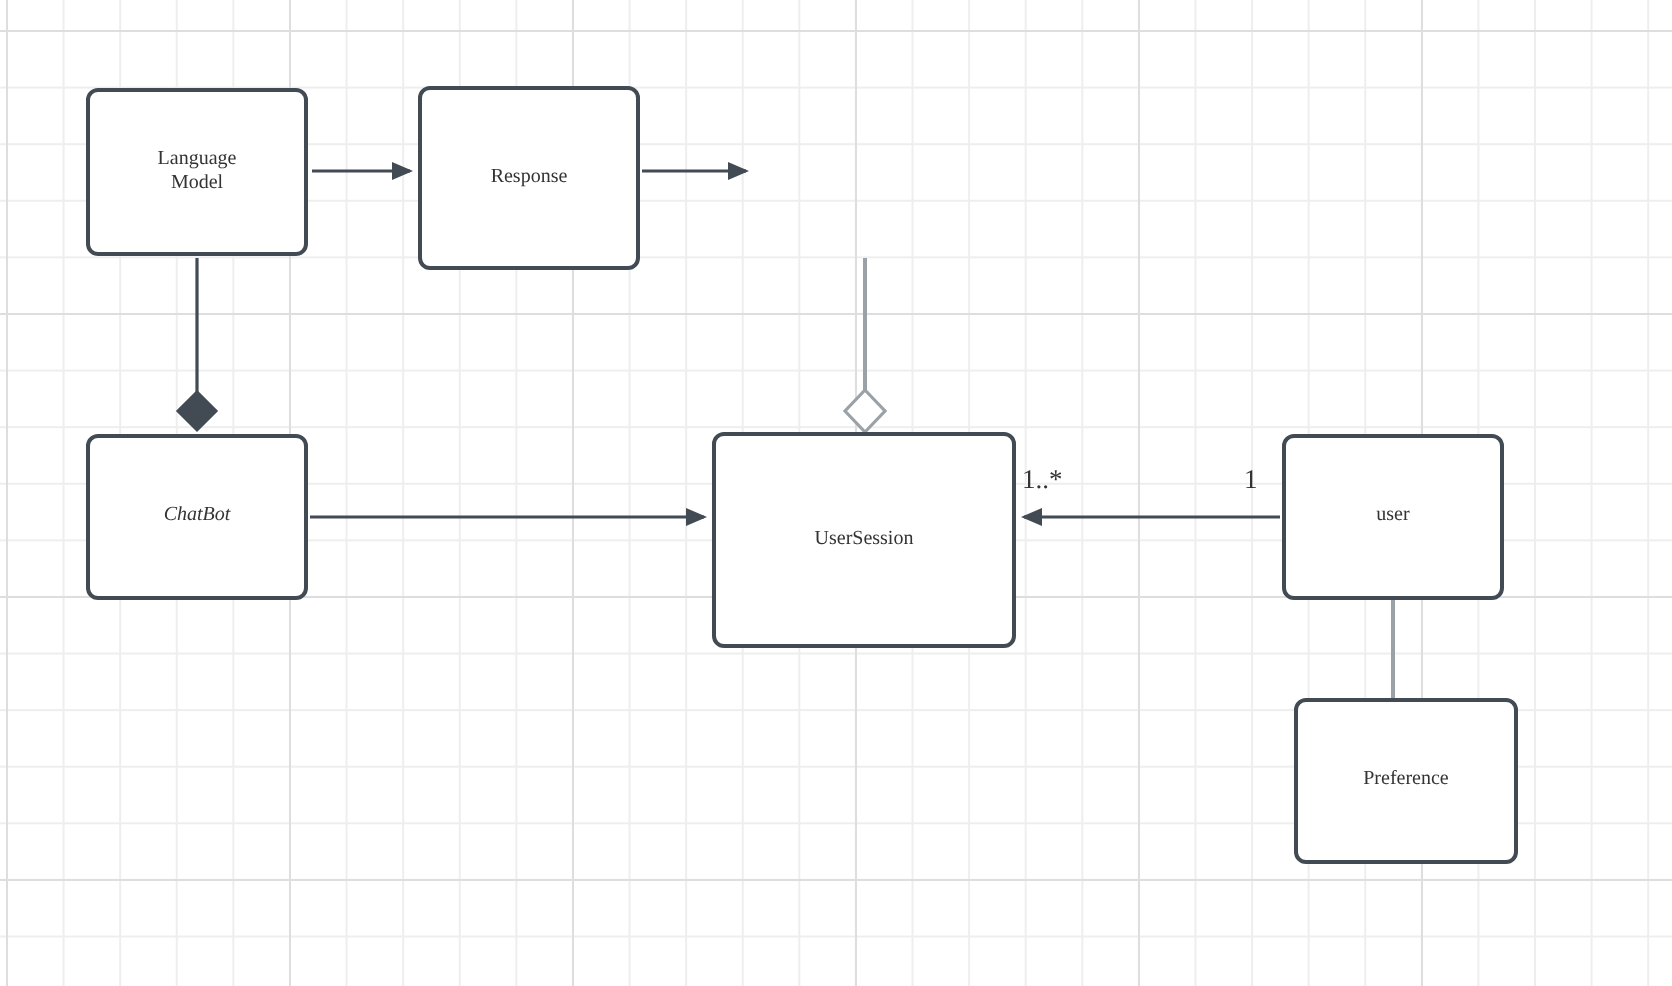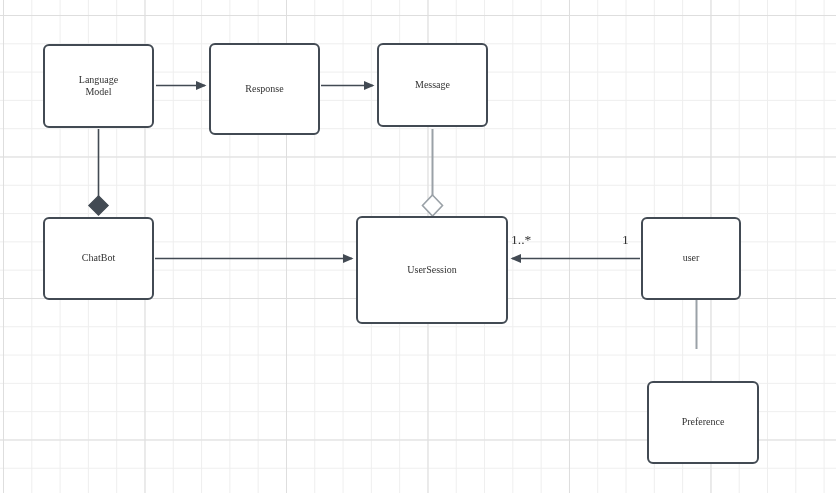--- a/index.html
+++ b/index.html
@@ -116,37 +116,34 @@
 
   <div class="node" style="left:43px; top:44px; width:111px; height:84px;">
     <span class="node-label">Language
 Model</span>
   </div>
 
   <div class="node" style="left:209px; top:43px; width:111px; height:92px;">
     <span class="node-label">Response</span>
   </div>
 
-  <div class="node" style="left:377px; top:43px; width:111px; height:84px;">
-    <span class="node-label">Message</span>
-  </div>
 
-  <div class="node" style="left:43px; top:217px; width:111px; height:83px;">
+  <div class="node" style="left:43px; top:217px; width:111px; height:83px;font-style:italic;">
     <span class="node-label">ChatBot</span>
   </div>
 
   <div class="node" style="left:356px; top:216px; width:152px; height:108px;">
     <span class="node-label">UserSession</span>
   </div>
 
-  <div class="node" style="left:641px; top:217px; width:100px; height:83px;">
+  <div class="node" style="left:641px; top:217px; width:111px; height:83px;">
     <span class="node-label">user</span>
   </div>
 
-  <div class="node" style="left:647px; top:349px; width:112px; height:83px;margin-top:32px;">
+  <div class="node" style="left:647px; top:349px; width:112px; height:83px;">
     <span class="node-label">Preference</span>
   </div>
 
   <span class="edge-label" style="left:511px; top:233px;">1..*</span>
 
   <span class="edge-label" style="left:622px; top:233px;">1</span>
 
 </div>
 
 </body></html>

